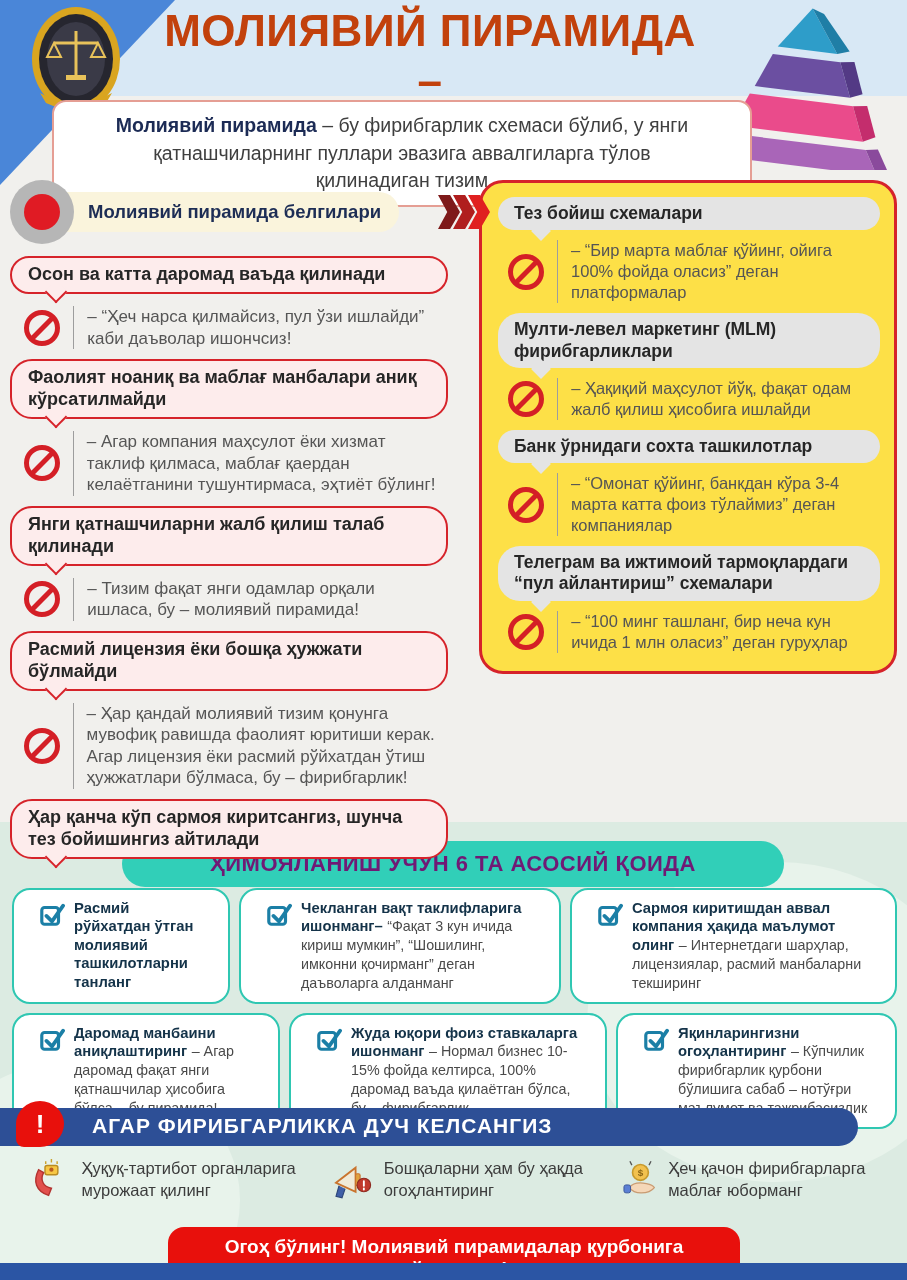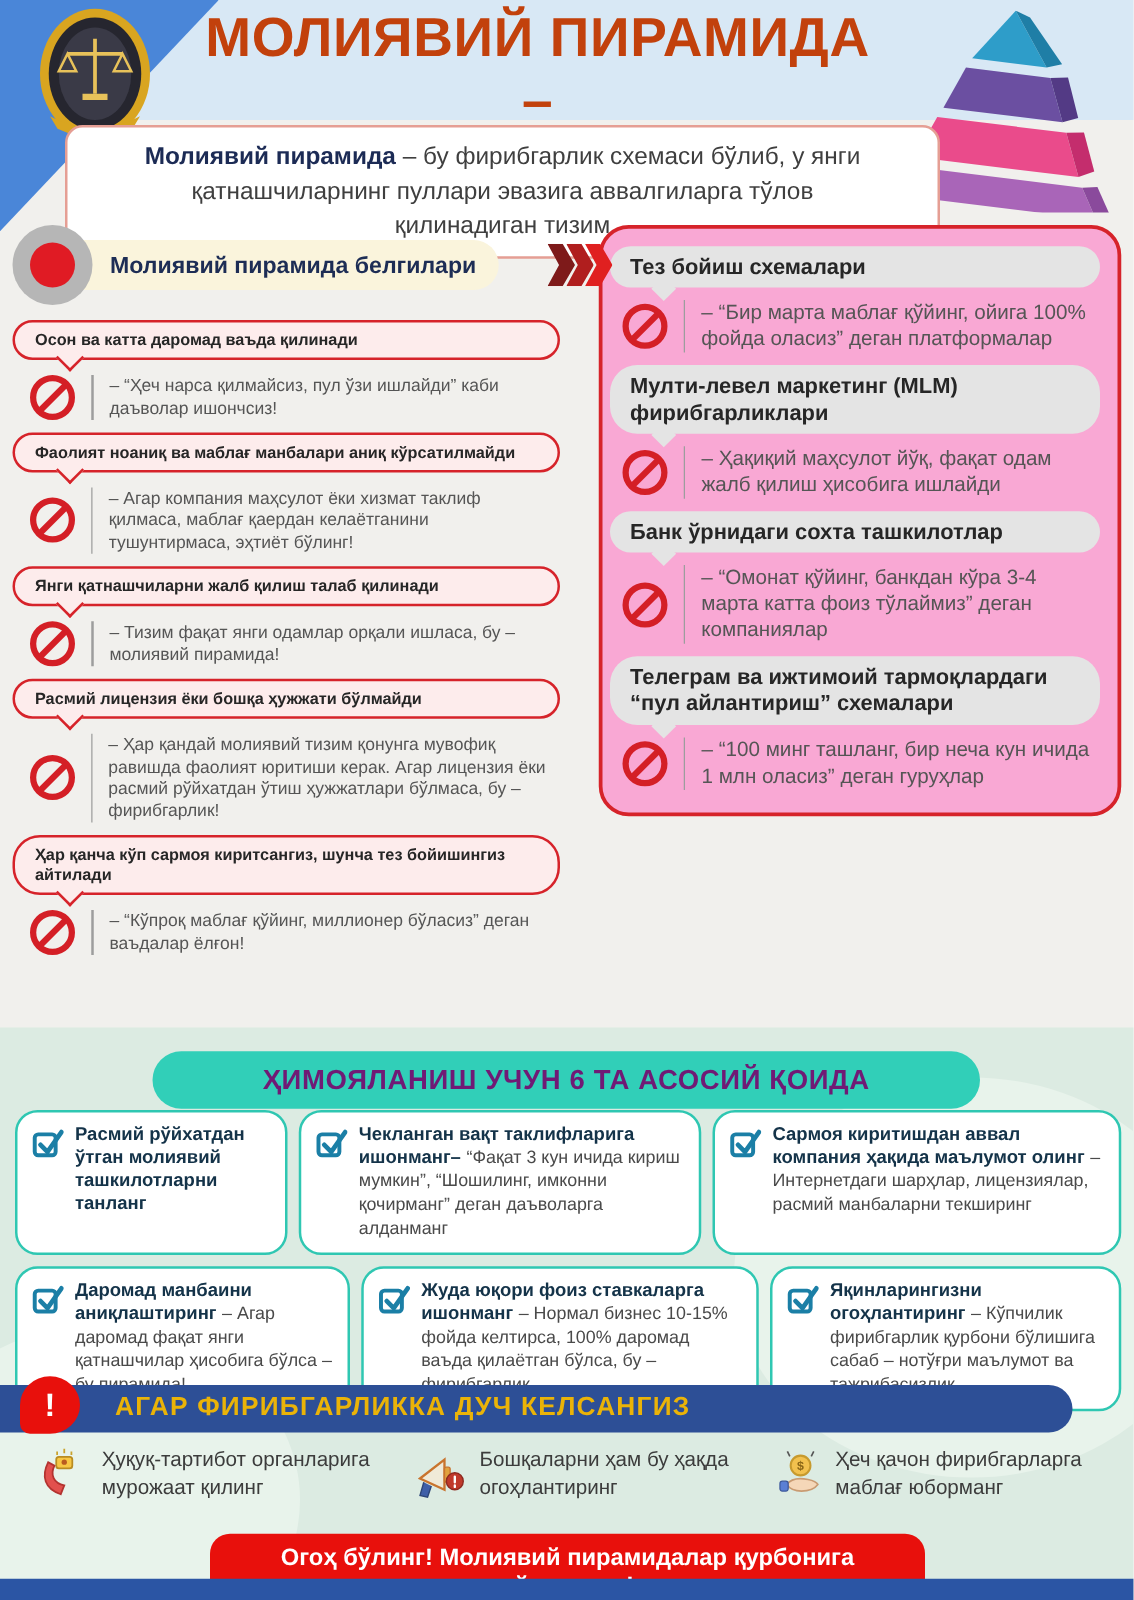--- a/index.html
+++ b/index.html
@@ -35,63 +35,63 @@
   .hdr-pill { margin-left:-34px; background:#faf4dc; border-radius:30px;
               padding:9px 18px 9px 48px; font-weight:bold; font-size:18.5px; color:#1d2d55; line-height:1.2; }
 
   .chevrons { position:absolute; top:195px; left:438px; display:flex; z-index:3; }
   .chev { width:22px; height:34px; margin-right:-7px;
           clip-path:polygon(0 0,55% 0,100% 50%,55% 100%,0 100%,42% 50%); }
   .chev1{ background:#7e1a1a; } .chev2{ background:#b01e1e; } .chev3{ background:#e02020; }
 
   .item { margin-bottom:9px; }
   .bubble-title { position:relative; border-radius:22px; padding:6px 16px;
-                  font-weight:bold; font-size:13px; color:#262626; line-height:1.22; z-index:1; }
+                  font-weight:bold; font-size:18px; color:#262626; line-height:1.22; z-index:1; }
   .bubble-title::after { content:""; position:absolute; left:36px; bottom:-8px; width:14px; height:14px;
                   transform:rotate(45deg); z-index:0; }
   .pink { background:#fdecec; border:2px solid #d6232a; }
   .pink::after { background:#fdecec; border-right:2px solid #d6232a; border-bottom:2px solid #d6232a; }
   .gray { background:#e4e4e4; }
   .gray::after { background:#e4e4e4; }
 
   .item-body { display:flex; align-items:center; margin:12px 4px 10px 14px; }
   .no-icon { width:36px; height:36px; flex:none; border:5px solid #d41f26; border-radius:50%; position:relative; }
   .no-icon::before { content:""; position:absolute; left:-1px; top:11px; width:28px; height:5px;
                      background:#d41f26; transform:rotate(-45deg); }
   .vline { width:2px; align-self:stretch; background:#9d9d9d; margin:0 13px; }
-  .body-text { font-size:14px; color:#555; line-height:1.27; }
-
-  .right-frame { background:#f9a8d4; border:3px solid #d6232a; border-radius:24px; padding:14px 14px 8px 6px; }
+  .body-text { font-size:17px; color:#555; line-height:1.27; }
+
+  .right-frame { background:#fde047; border:3px solid #d6232a; border-radius:24px; padding:14px 14px 8px 16px; }
   .right-frame .body-text { font-size:16.5px; }
   .right-frame .bubble-title { font-size:17.5px; }
   .right-frame .item-body { margin:10px 2px 10px 10px; }
 
   
   .mint-bg { position:absolute; top:822px; left:0; width:907px; height:458px; background:#dcebe2; }
   .mint-blob { position:absolute; border-radius:50%; background:#e8f3eb; }
   .teal-banner { position:absolute; top:841px; left:122px; width:662px; background:#31cfb8;
                  border-radius:28px; padding:10px 8px; text-align:center;
                  font-weight:bold; font-size:22px; color:#701a75; letter-spacing:.5px; }
   .cards-wrap { position:absolute; top:888px; left:12px; width:885px; }
   .card-row { display:flex; gap:9px; margin-bottom:9px; align-items:stretch; }
-  .card { background:#fff; border:2px solid #2fc7b2; border-radius:18px; padding:9px 11px;
+  .card { background:#fff; border:2px solid #2fc7b2; border-radius:18px; padding:9px 25px;
           display:flex; gap:9px; align-items:flex-start;justify-content:flex-end; }
   .r1a{flex:0 0 218px;} .r1b{flex:0 0 322px;} .r1c{flex:1;}
   .r2a{flex:0 0 268px;} .r2b{flex:0 0 318px;} .r2c{flex:1;}
   .card svg { flex:none; margin-top:2px; }
   .card-title { font-weight:bold; font-size:14.8px; color:#143349; line-height:1.25; }
   .card-body { font-size:14.3px; color:#4a4a4a; line-height:1.25; }
 
   
   .fraud-banner { position:absolute; top:1108px; left:0; width:858px; height:38px;
                   background:#2d4f96; border-radius:0 22px 22px 0; }
   .fraud-bubble { position:absolute; left:16px; top:-7px; width:48px; height:46px; background:#e8100c;
                   border-radius:50% 50% 50% 8px; display:flex; align-items:center; justify-content:center;
                   color:#fff; font-weight:bold; font-size:26px; }
-  .fraud-text { position:absolute; left:92px; top:6px; color:#eab308; font-weight:bold;
+  .fraud-text { position:absolute; left:92px; top:6px; color:#ffffff; font-weight:bold;
                 font-size:21px; letter-spacing:1px; }
   .fraud-items { position:absolute; top:1152px; left:30px; width:860px; display:flex; }
   .fraud-item { display:flex; align-items:center; gap:10px; }
   .fi1{ width:300px; } .fi2{ width:290px; } .fi3{ width:270px; }
   .fraud-item-text { font-size:16.5px; color:#3c3c3c; line-height:1.35; }
 
   .footer-pill { position:absolute; top:1227px; left:168px; width:572px; background:#e8100c;
                  border-radius:16px; padding:9px 6px; text-align:center; color:#fff;
                  font-weight:bold; font-size:19px; }
   .bottom-strip { position:absolute; bottom:0; left:0; width:907px; height:17px; background:#2b55a4; }

